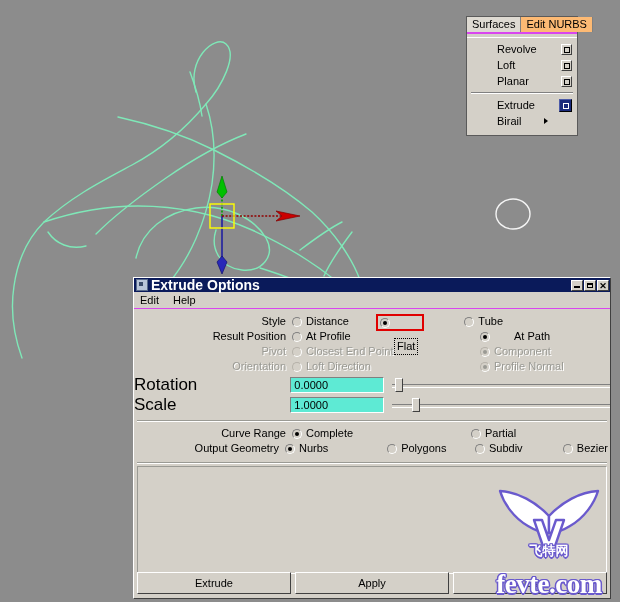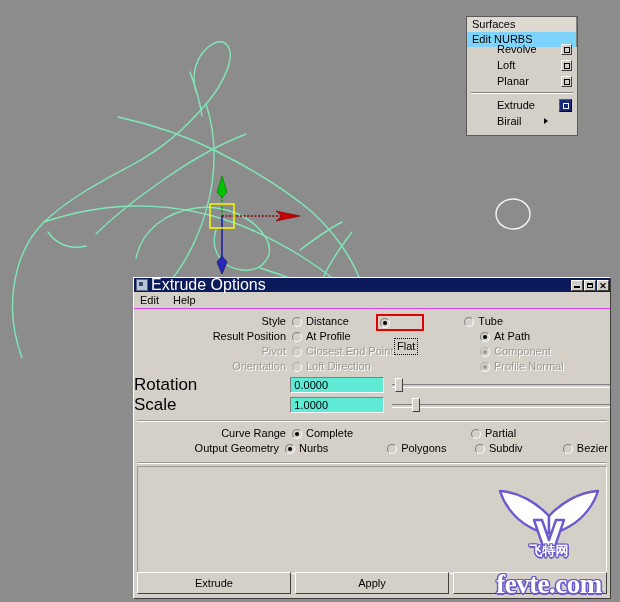--- a/index.html
+++ b/index.html
@@ -13,24 +13,24 @@
 
   
   #viewport{position:absolute;left:0;top:0;width:620px;height:602px;background:#8c8c8c;}
   #viewport svg{display:block;}
 
   
   #menu-panel{
     position:absolute;left:466px;top:16px;width:112px;height:120px;
     background:#d4d0c8;border:1px solid #5a5a5a;box-sizing:border-box;
   }
-  .menu-tabs{display:flex;height:15px;border-bottom:2px solid #d946ef;flex-direction:column;}
+  .menu-tabs{display:flex;height:15px;border-bottom:2px solid #d946ef;}
   .menu-tab{
     padding:0 5px;line-height:15px;font-size:11px;color:#000;
-    background:#7dd3fc;border-right:1px solid #808080;white-space:nowrap;
+    background:#fdba74;border-right:1px solid #808080;white-space:nowrap;
   }
   .menu-tab.active{background:#dedad2;}
   .menu-gap{height:3px;background:#d4d0c8;border-bottom:1px solid #fff;}
   .menu-list{padding-top:3px;}
   .menu-row{
     display:flex;align-items:center;height:16px;padding-left:30px;padding-right:5px;
     position:relative;
   }
   .menu-row .lbl{flex:1;font-size:11px;line-height:16px;white-space:nowrap;}
   .optbox{
@@ -67,21 +67,21 @@
   }
   #titlebar .tb-icon{
     width:10px;height:10px;margin-right:3px;flex:none;
     background:#b8c4d8;border:1px solid #586a8a;
     position:relative;
   }
   #titlebar .tb-icon:after{
     content:"";position:absolute;left:2px;top:2px;width:4px;height:4px;background:#3a4a6a;
   }
   #titlebar .tb-title{
-    color:#fff;font-size:16px;font-weight:normal;flex:1;line-height:14px;white-space:nowrap;
+    color:#fff;font-size:14px;font-weight:bold;flex:1;line-height:14px;white-space:nowrap;
   }
   .tb-btns{display:flex;gap:1px;}
   .tb-btn{
     width:12px;height:11px;background:#d4d0c8;
     border-top:1px solid #fff;border-left:1px solid #fff;
     border-right:1px solid #404040;border-bottom:1px solid #404040;
     font-size:8px;line-height:10px;text-align:center;color:#000;
     box-sizing:border-box;position:relative;overflow:hidden;
   }
   .tb-btn .g{position:absolute;left:0;right:0;top:0;bottom:0;}
@@ -303,21 +303,21 @@
         <span class="rtext">Tube</span>
       </span>
     </div>
 
     <div class="row">
       <span class="rlabel">Result Position</span>
       <span class="radio col-a">
         <span class="rdot"></span>
         <span class="rtext">At Profile</span>
       </span>
-      <span class="radio" style="margin-left:102px;">
+      <span class="radio" style="margin-left:102px;gap:20px;">
         <span class="rdot on"></span>
         <span class="rtext">At Path</span>
       </span>
     </div>
 
     <div class="row">
       <span class="rlabel disabled">Pivot</span>
       <span class="radio col-a">
         <span class="rdot dis"></span>
         <span class="rtext disabled">Closest End Point</span>

